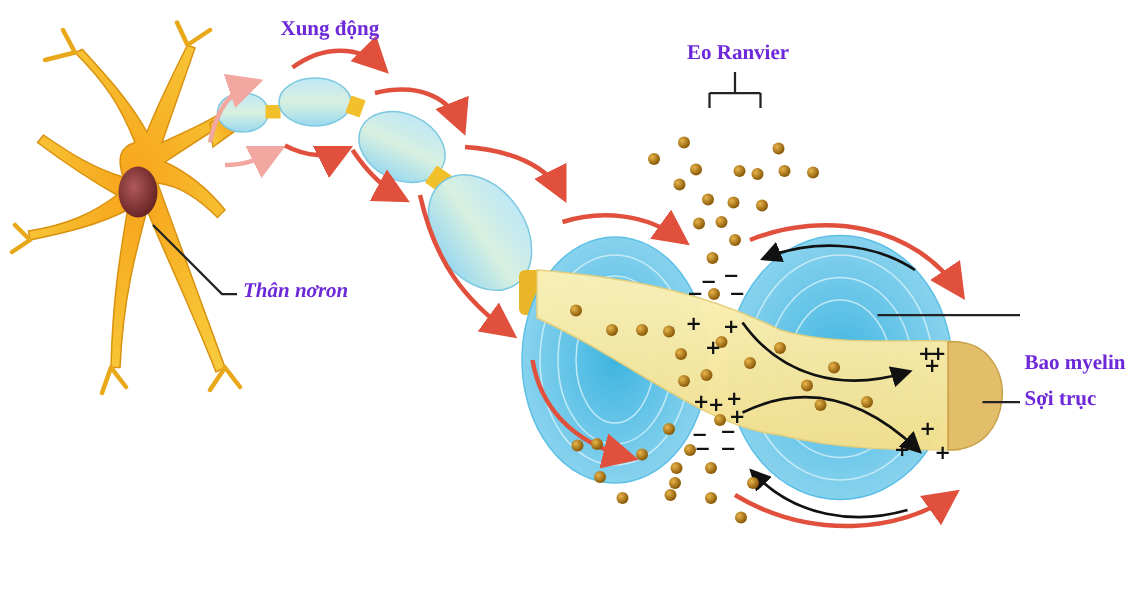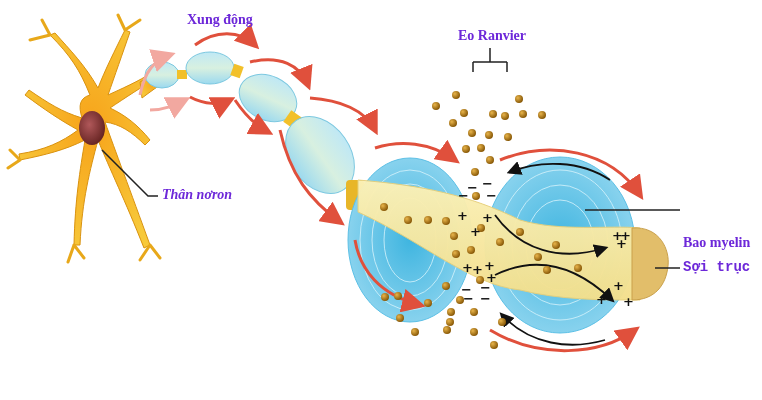--- a/index.html
+++ b/index.html
@@ -194,14 +194,14 @@
       <path d="M490,48 L490,62 M473,62 L507,62 M473,62 L473,72 M507,62 L507,72"></path>
       <line x1="585" y1="210" x2="680" y2="210"></line>
       <line x1="655" y1="268" x2="680" y2="268"></line>
     </g>
   </svg>
 
   <div class="label" style="left:187px;top:12px;">Xung động</div>
   <div class="label" style="left:458px;top:28px;">Eo Ranvier</div>
   <div class="label" style="left:162px;top:187px;font-style:italic;">Thân nơron</div>
   <div class="label" style="left:683px;top:203px;margin-top:32px;">Bao myelin</div>
-  <div class="label" style="left:683px;top:259px;font-family:Liberation Mono, monospace;">Sợi trục</div>
+  <div class="label" style="left:683px;top:259px;">Sợi trục</div>
 </div>
 
 </body></html>

